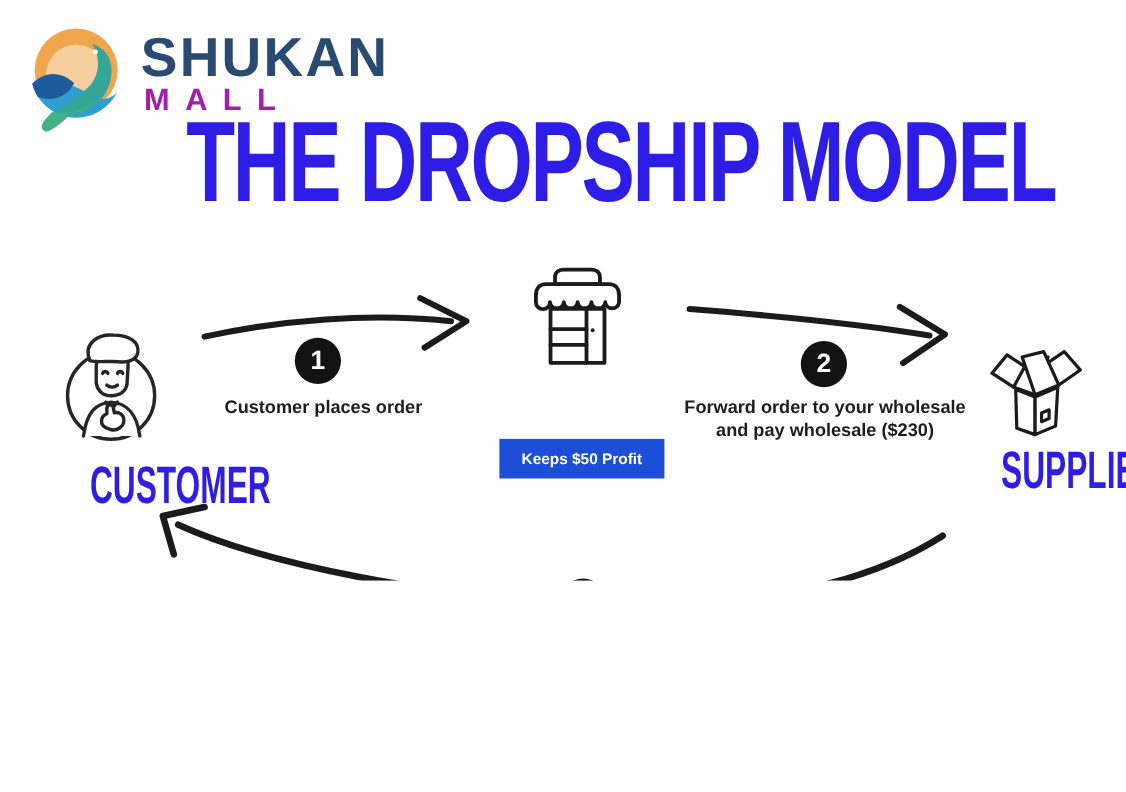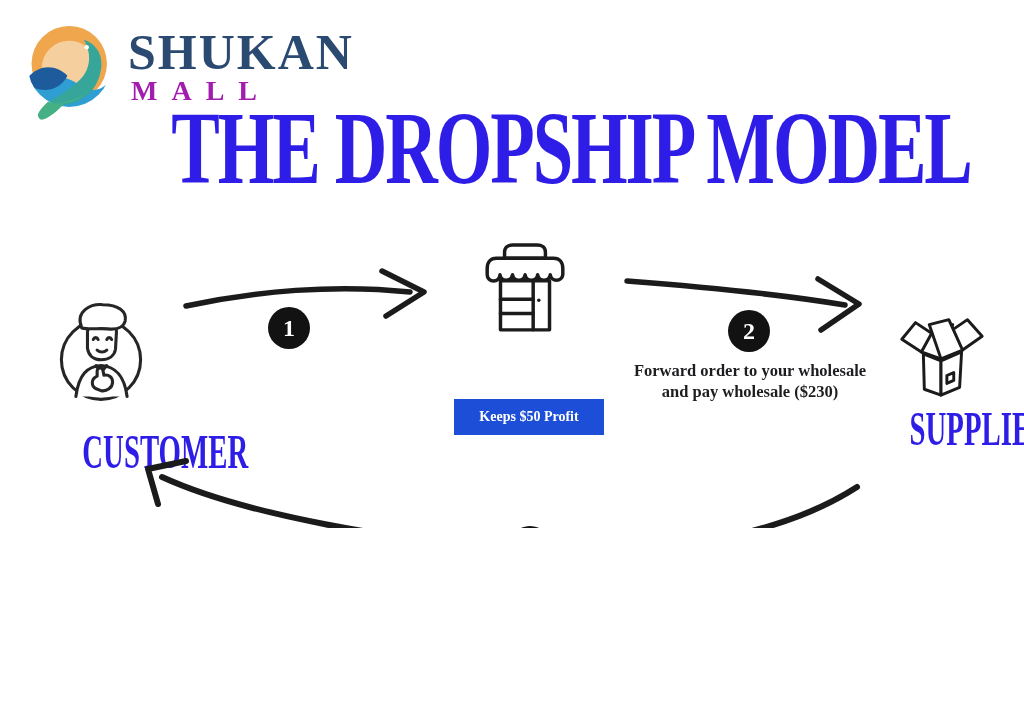--- a/index.html
+++ b/index.html
@@ -1,33 +1,33 @@
 <!DOCTYPE html>
 <html><head>
 <meta charset="utf-8">
 <style>
   html,body{margin:0;padding:0;background:#ffffff;}
   .canvas{position:relative;width:1024px;height:528px;background:#ffffff;overflow:hidden;
-          font-family:Liberation Serif, serif;}
+          font-family:Liberation Sans, sans-serif;}
   .abs{position:absolute;}
 
   
   .brand-name{left:128px;top:27px;font-size:50px;font-weight:bold;color:#2b4a72;letter-spacing:2px;line-height:1;}
   .brand-sub{left:131px;top:77px;font-size:28px;font-weight:bold;color:#a21caf;letter-spacing:14px;line-height:1;}
 
   
   .title-wrap{left:0;right:0;top:96px;text-align:left;white-space:nowrap;}
   .title-text{display:inline-block;font-size:104px;font-weight:bold;color:#2e1de6;
               letter-spacing:-3px;line-height:1;transform:scaleX(0.70);transform-origin:center;}
 
   
   .node-label{text-align:center;white-space:nowrap;}
   .node-label span{display:inline-block;font-size:48px;font-weight:bold;color:#2e1de6;
                    line-height:1;transform:scaleX(0.60);transform-origin:center;letter-spacing:0px;}
-  .lbl-customer{left:27px;top:428px;width:160px;}
+  .lbl-customer{left:27px;top:418px;width:160px;}
   .lbl-store{left:451px;top:345px;width:160px;}
   .lbl-supplier{left:862px;top:405px;width:160px;}
 
   
   .profit-badge{left:454px;top:399px;width:150px;height:36px;background:#1d4ed8;color:#ffffff;
                 font-size:14px;font-weight:bold;text-align:center;line-height:36px;}
 
   
   .step-num{width:42px;height:42px;border-radius:50%;background:#121212;color:#ffffff;
             font-size:24px;font-weight:bold;text-align:center;line-height:42px;z-index:5;}
@@ -125,19 +125,20 @@
   </svg>
   <div class="abs node-label lbl-supplier">
     <span>SUPPLIER</span>
   </div>
 
   <div class="abs step-num num1">1</div>
   <div class="abs step-num num2">2</div>
   <div class="abs step-num num3">3</div>
 
   <div class="abs step-text cap1">
+    <div>Customer places order</div>
   </div>
   <div class="abs step-text cap2">
     <div>Forward order to your wholesale</div>
     <div>and pay wholesale ($230)</div>
   </div>
 
 </div>
 
 </body></html>

